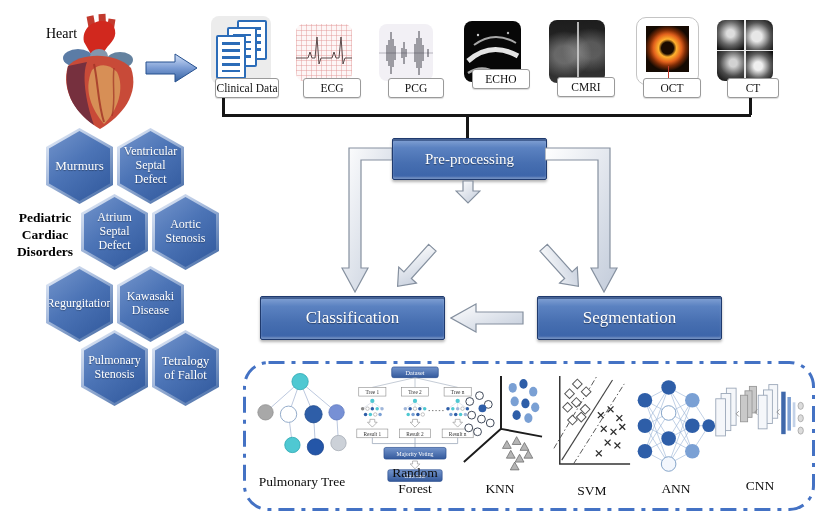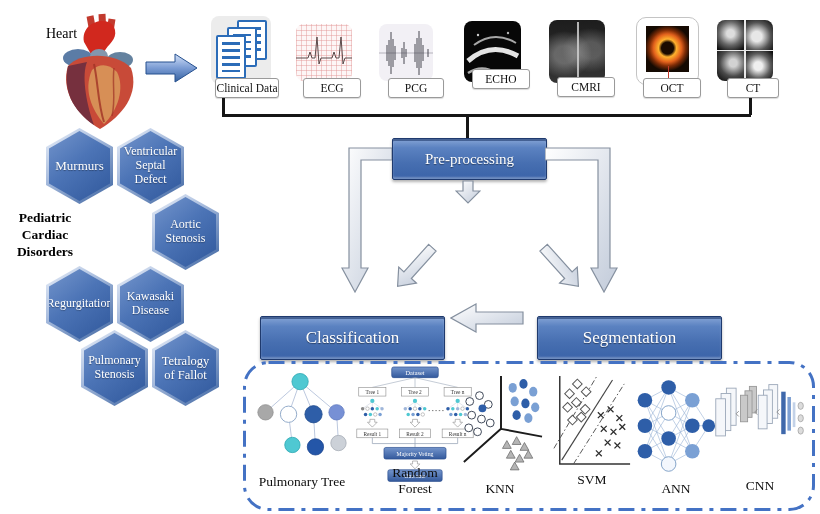--- a/index.html
+++ b/index.html
@@ -39,21 +39,21 @@
 
   
   .wire{position:absolute;background:#161616;}
 
   
   .flow-box{position:absolute;display:flex;align-items:center;justify-content:center;
      color:#fff;border:1px solid #1f3a6e;border-radius:2px;
      background:linear-gradient(180deg,#85a4d6 0%,#5b82c1 22%,#476fb1 60%,#3a63a8 100%);
      box-shadow:inset 0 2px 0 rgba(20,45,95,.55), inset 0 -2px 2px rgba(255,255,255,.28), 0 2px 3px rgba(0,0,0,.3);
      text-shadow:0 1px 1px rgba(0,0,0,.45);font-size:15px;}
-  .flow-lg{font-size:17px;margin-top:20px;}
+  .flow-lg{font-size:17px;}
 
   
   .hex{position:absolute;width:67px;height:76px;
        clip-path:polygon(50% 0,100% 25%,100% 75%,50% 100%,0 75%,0 25%);
        background:linear-gradient(140deg,#eef3fb 0%,#a9bdde 40%,#39619f 100%);
        filter:drop-shadow(1px 2px 1px rgba(0,0,0,.25));}
   .hex-in{position:absolute;left:3px;top:3px;right:3px;bottom:3px;
        clip-path:polygon(50% 0,100% 25%,100% 75%,50% 100%,0 75%,0 25%);
        background:linear-gradient(140deg,#7495cc 0%,#4c74b6 45%,#30589c 100%);
        display:flex;align-items:center;justify-content:center;text-align:center;}
@@ -221,20 +221,25 @@
   <div class="group-label">Pediatric Cardiac Disorders</div>
 
   <div class="hex hx-lg" style="left:46px;top:128px">
     <div class="hex-in">
         <span>Murmurs</span>
       </div>
     </div>
   <div class="hex" style="left:117px;top:128px">
     <div class="hex-in">
         <span>Ventricular Septal Defect</span>
+      </div>
+    </div>
+  <div class="hex" style="left:81px;top:194px">
+    <div class="hex-in">
+        <span>Atrium Septal Defect</span>
       </div>
     </div>
   <div class="hex" style="left:152px;top:194px">
     <div class="hex-in">
         <span>Aortic Stenosis</span>
       </div>
     </div>
   <div class="hex" style="left:46px;top:266px">
     <div class="hex-in">
         <span>Regurgitation</span>
@@ -422,21 +427,21 @@
         <path d="M59 37 l6 6 m0 -6 l-6 6"></path>
         <path d="M68 46 l6 6 m0 -6 l-6 6"></path>
       <path d="M52 57 l6 6 m0 -6 l-6 6"></path>
         <path d="M62 60 l6 6 m0 -6 l-6 6"></path>
         <path d="M71 55 l6 6 m0 -6 l-6 6"></path>
       <path d="M56 71 l6 6 m0 -6 l-6 6"></path>
         <path d="M66 74 l6 6 m0 -6 l-6 6"></path>
         <path d="M47 82 l6 6 m0 -6 l-6 6"></path>
     </g>
   </svg>
-  <div class="ml-label" style="left:562px;top:472px;width:60px">SVM</div>
+  <div class="ml-label" style="left:562px;top:483px;width:60px">SVM</div>
 
   <svg class="abs" style="left:634px;top:370px" width="82" height="106" viewBox="0 0 90 110">
     <g stroke="#9db6d8" stroke-width="0.7">
       <line x1="12" y1="30" x2="38" y2="16"></line>
         <line x1="12" y1="30" x2="38" y2="44"></line>
         <line x1="12" y1="30" x2="38" y2="72"></line>
         <line x1="12" y1="30" x2="38" y2="100"></line>
       <line x1="12" y1="58" x2="38" y2="16"></line>
         <line x1="12" y1="58" x2="38" y2="44"></line>
         <line x1="12" y1="58" x2="38" y2="72"></line>

